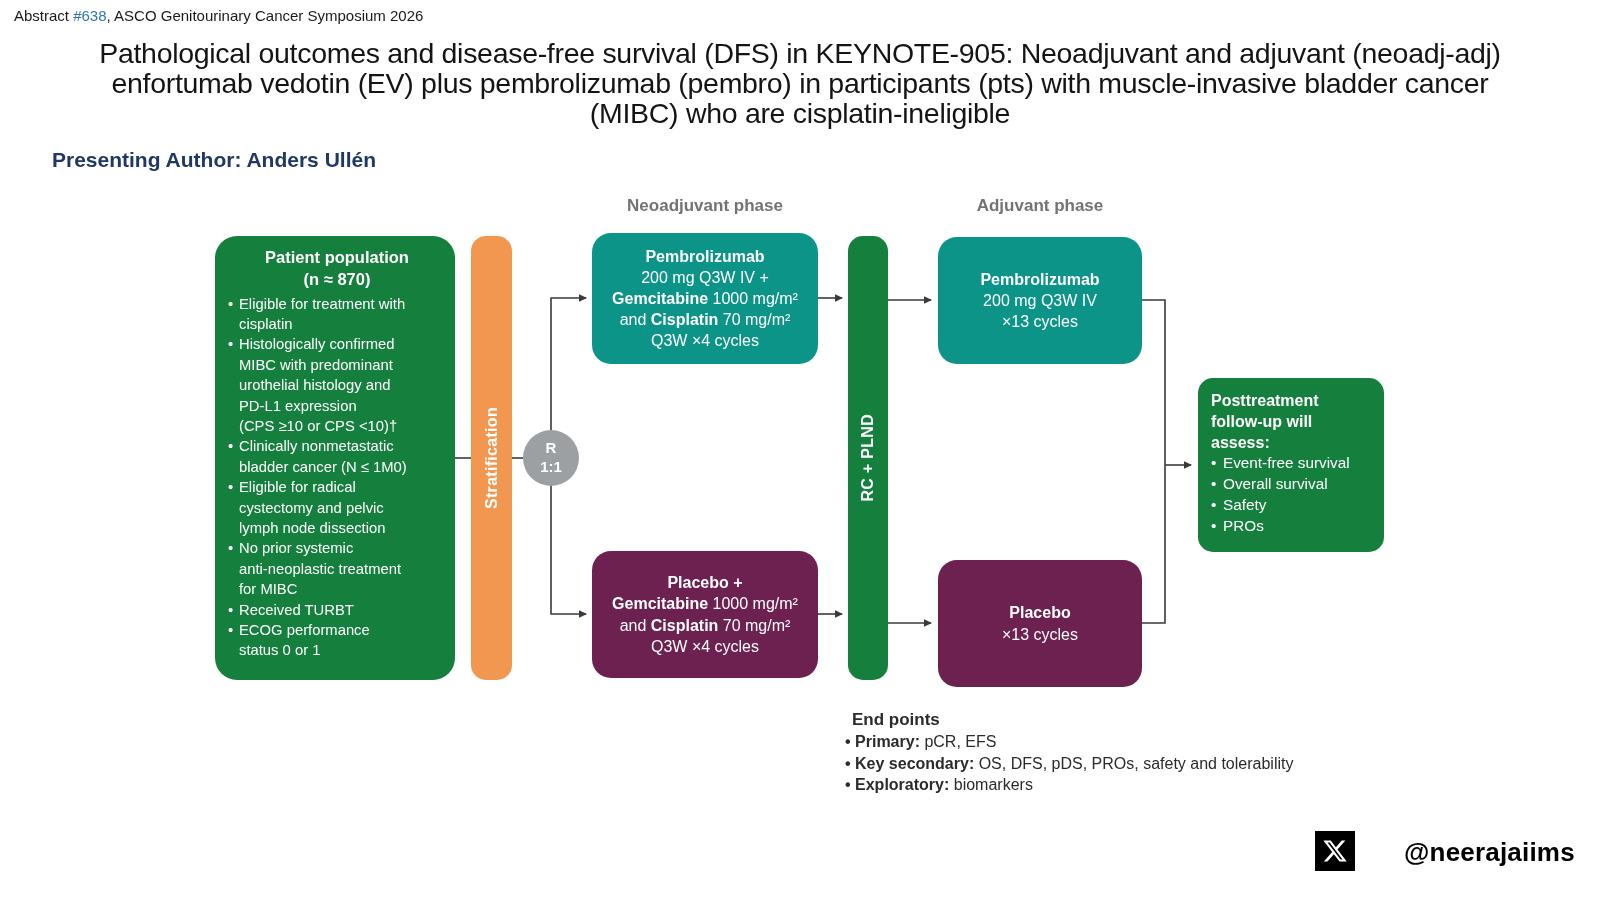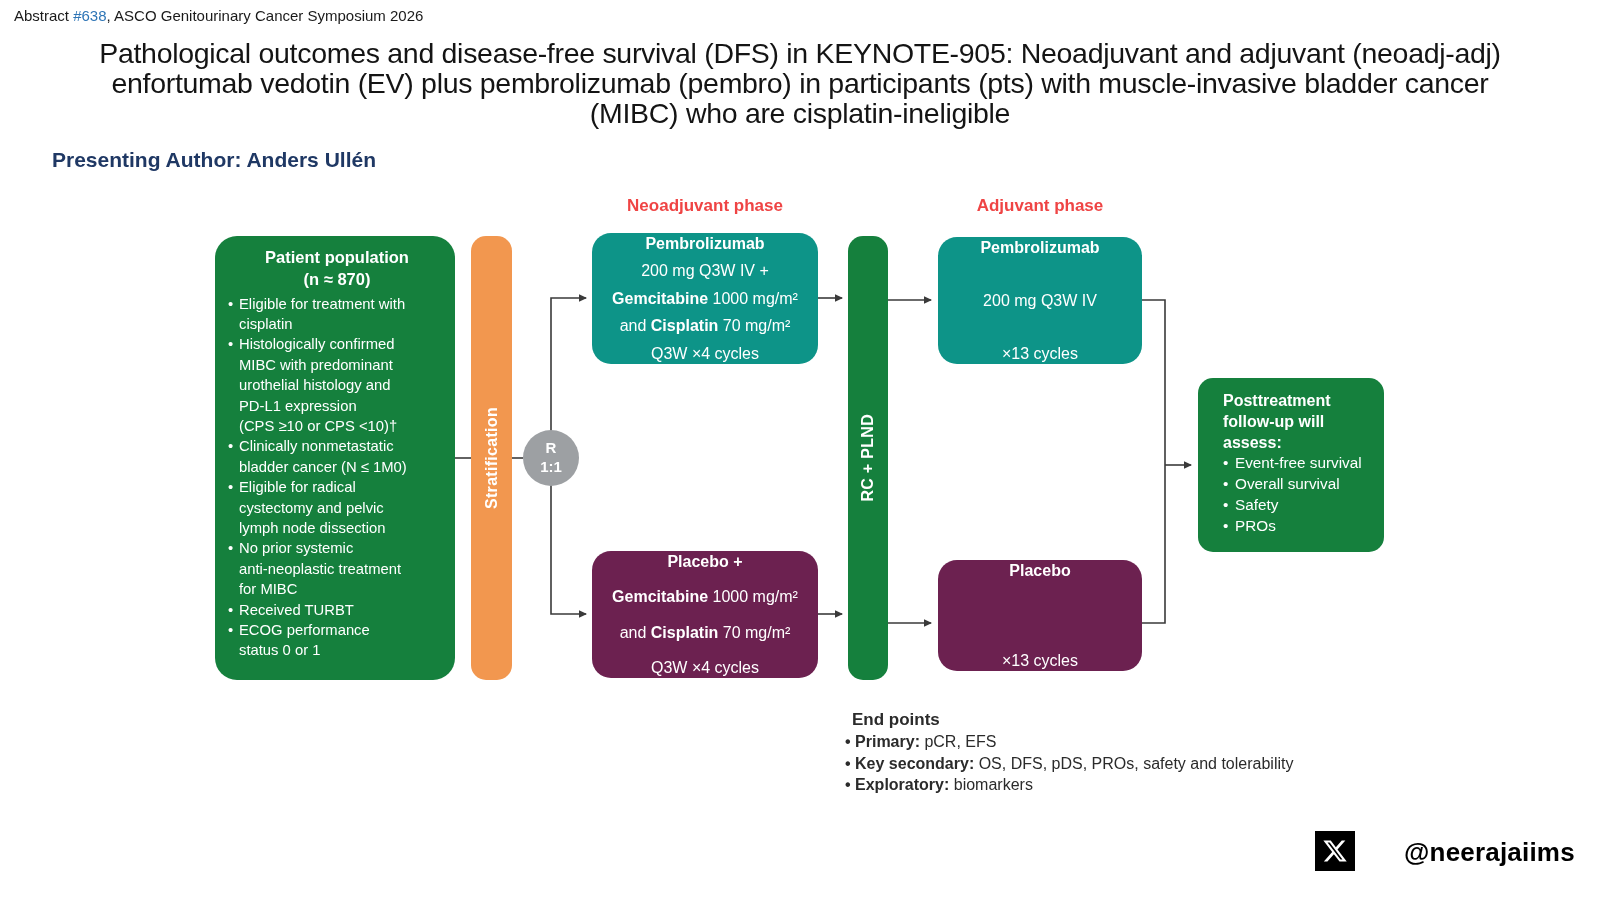--- a/index.html
+++ b/index.html
@@ -33,33 +33,33 @@
            display:flex; align-items:center; justify-content:center; }
   .vtext { writing-mode:vertical-rl; transform:rotate(180deg); font-weight:bold; font-size:16px; letter-spacing:0.3px; }
 
   .rc-bar { left:848px; top:236px; width:40px; height:444px; border-radius:15px;
             display:flex; align-items:center; justify-content:center; }
 
   .r-circle { position:absolute; left:523px; top:430px; width:56px; height:56px; border-radius:50%;
               background:#9da0a3; color:#fff; font-weight:bold; font-size:15px;
               display:flex; flex-direction:column; align-items:center; justify-content:center; line-height:1.25; }
 
-  .phase-label { position:absolute; font-weight:bold; font-size:17px; color:#ef4444; text-align:center; }
+  .phase-label { position:absolute; font-weight:bold; font-size:17px; color:#737373; text-align:center; }
   .neo-label { left:592px; top:196px; width:226px; }
   .adj-label { left:938px; top:196px; width:204px; }
 
-  .arm { display:flex; flex-direction:column; align-items:center; justify-content:space-between;
+  .arm { display:flex; flex-direction:column; align-items:center; justify-content:center;
          text-align:center; font-size:16px; line-height:1.32; border-radius:19px; }
   .neo-pembro  { left:592px; top:233px; width:226px; height:131px; }
   .neo-placebo { left:592px; top:551px; width:226px; height:127px; }
   .adj-pembro  { left:938px; top:237px; width:204px; height:127px; }
-  .adj-placebo { left:938px; top:560px; width:204px; height:111px; }
+  .adj-placebo { left:938px; top:560px; width:204px; height:127px; }
   .rich-line span.bold { font-weight:bold; }
 
-  .post-box { left:1198px; top:378px; width:186px; height:174px; border-radius:15px; padding:13px 6px 0 25px; }
+  .post-box { left:1198px; top:378px; width:186px; height:174px; border-radius:15px; padding:13px 6px 0 13px; }
   .post-title { font-weight:bold; font-size:16px; line-height:1.3; }
   .post-box .bullet-item { font-size:15.3px; line-height:1.37; }
   .post-box .dot { width:12px; }
 
   .endpoints { position:absolute; left:845px; top:710px; color:#2b2b2b; }
   .endpoints-title { font-weight:bold; font-size:17px; padding-left:7px; margin-bottom:1px; }
   .endpoints .rich-line { font-size:16px; line-height:21.5px; }
 
   .x-badge { position:absolute; left:1315px; top:831px; width:40px; height:40px; background:#000;
              display:flex; align-items:center; justify-content:center; }

